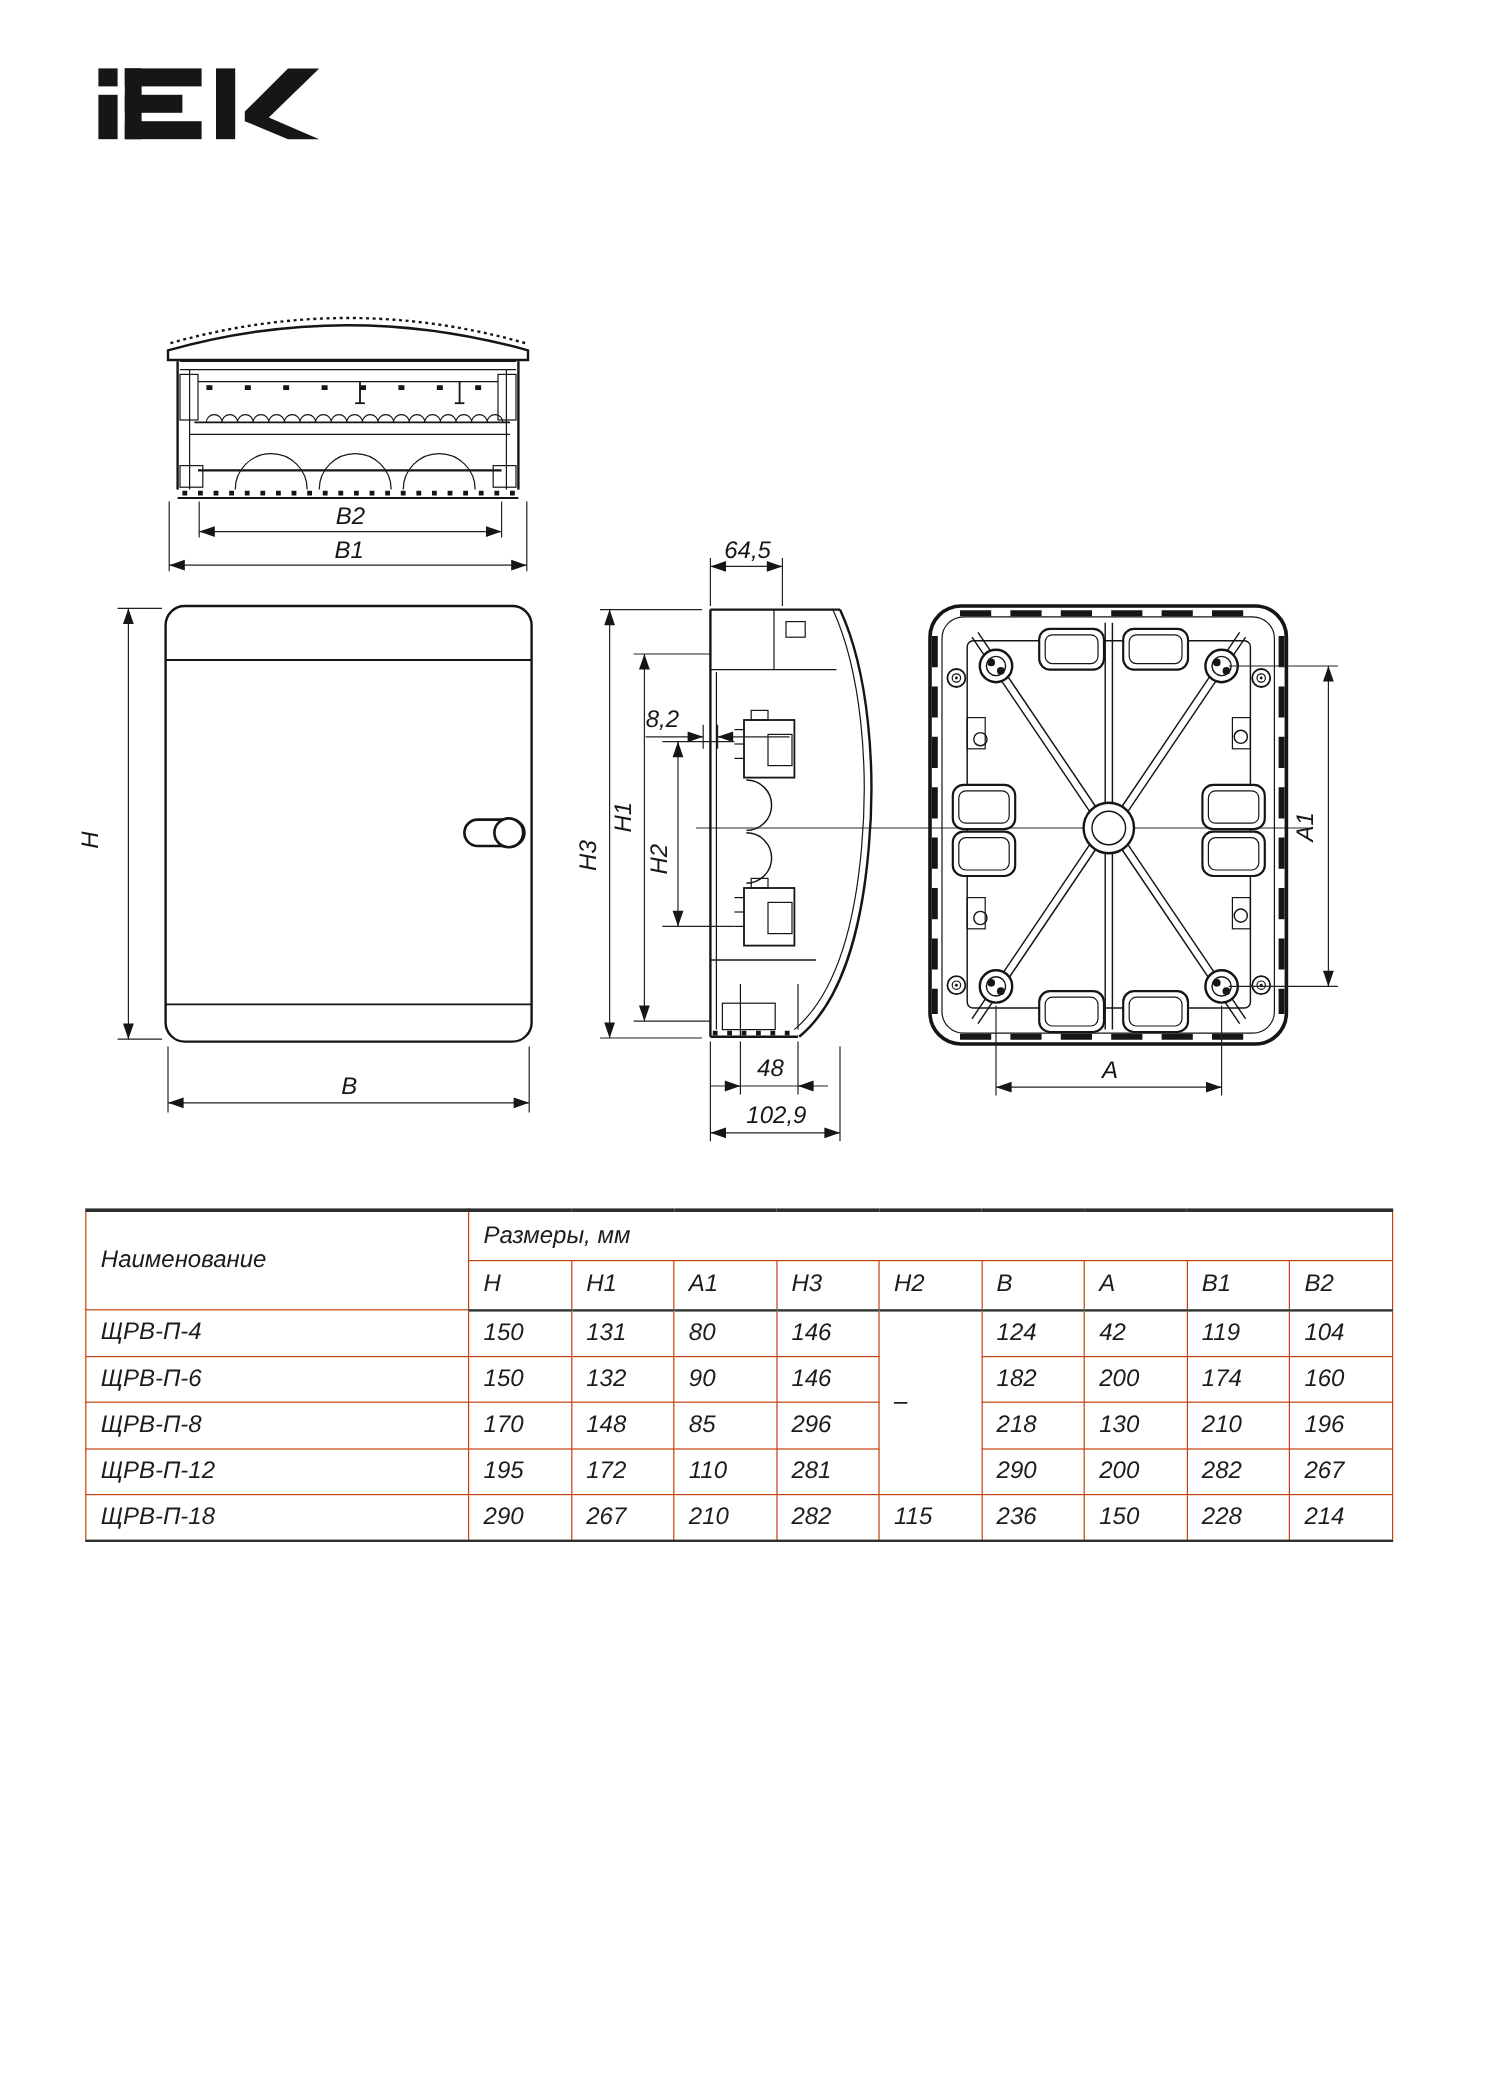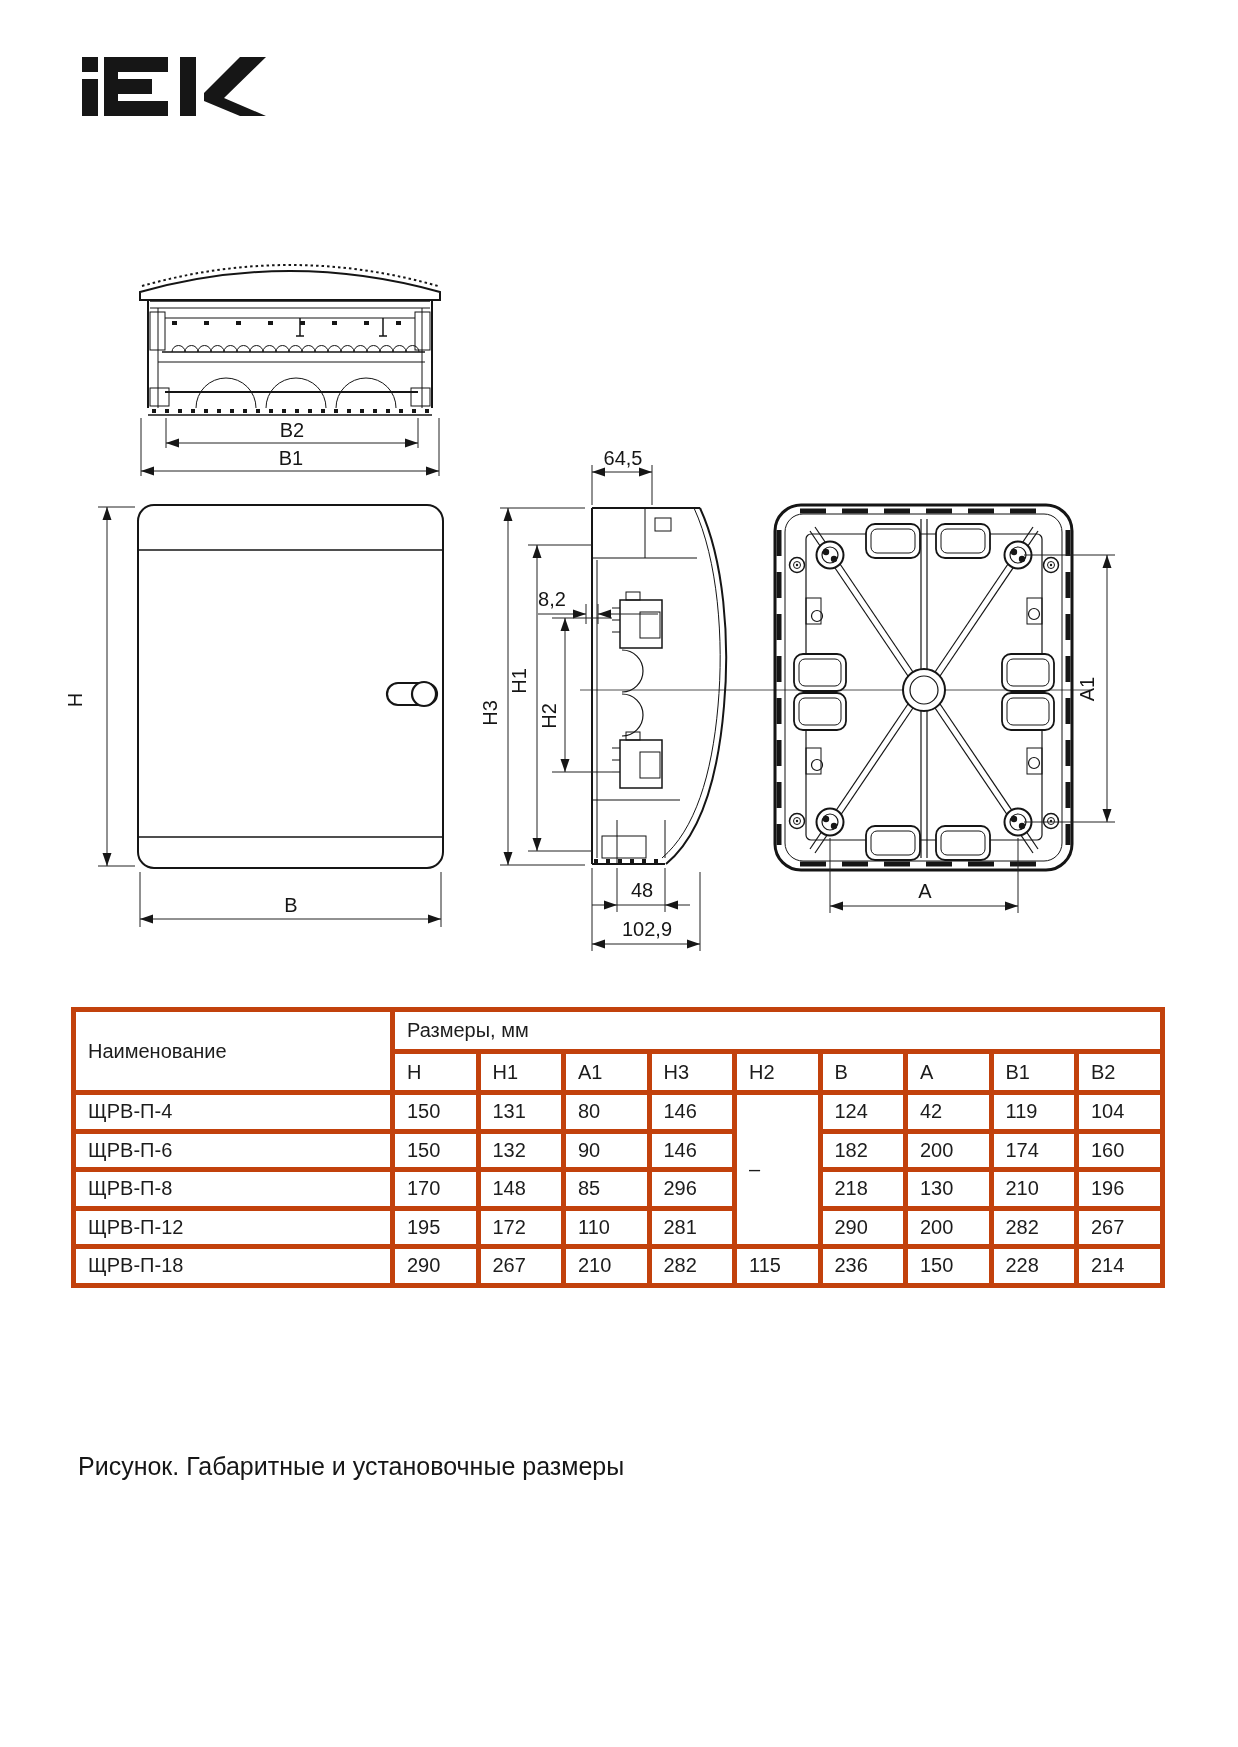--- a/index.html
+++ b/index.html
@@ -1,31 +1,31 @@
 <!DOCTYPE html>
 <html><head>
 <meta charset="utf-8">
 <style>
   html,body{margin:0;padding:0;background:#ffffff;}
   .page{position:relative;width:1238px;height:1747px;background:#fff;overflow:hidden;
-        font-family:"Liberation Sans",sans-serif;color:#1a1a1a;}
+        font-family:"Liberation Sans",sans-serif;color:#1a1a1a;font-style:italic;}
   svg text{font-family:"Liberation Sans",sans-serif;}
   .drawing{position:absolute;left:0;top:0;}
   .ln{stroke:#151515;fill:none;stroke-linecap:butt;}
   .s07{stroke-width:0.75}.s1{stroke-width:1}.s12{stroke-width:1.2}.s15{stroke-width:1.5}
   .s2{stroke-width:2}.s3{stroke-width:3}
   .wfill{fill:#ffffff;stroke:#151515;}
   .dimln{stroke:#222;stroke-width:1;fill:none;}
   .dimtxt{font-size:20px;fill:#161616;}
   .dash{stroke:#161616;fill:none;}
   .solid{fill:#161616;stroke:none;}
   
   .dim-table{position:absolute;left:71px;top:1007px;width:1089px;
      border-collapse:collapse;table-layout:fixed;font-size:20px;color:#1c1c1c;}
-  .dim-table th,.dim-table td{border:5px solid #c2410c;font-weight:normal;
+  .dim-table th,.dim-table td{border:1px solid #c2410c;font-weight:normal;
      text-align:left;padding:0 0 0 12px;vertical-align:middle;white-space:nowrap;}
   .dim-table{border-top:3px solid #2e2e2e;border-bottom:2px solid #2e2e2e;}
   .dim-table thead tr:last-child th{border-bottom:2px solid #333;}
   .t-head1{height:42px;} .t-head2{height:41px;}
   .dim-table tbody tr{height:38.5px;margin-top:24px;}
   .h2cell{vertical-align:top;padding-top:7px;}
   .caption{position:absolute;left:78px;top:1452px;font-size:25px;color:#161616;}
 </style>
 </head>
 <body>
@@ -413,15 +413,14 @@
       <td>282</td>
       <td>115</td>
       <td>236</td>
       <td>150</td>
       <td>228</td>
       <td>214</td>
     </tr>
   </tbody>
 </table>
 
-<div class="caption">Рисунок. Габаритные и установочные размеры</div>
 
 </div>
 
 </body></html>

